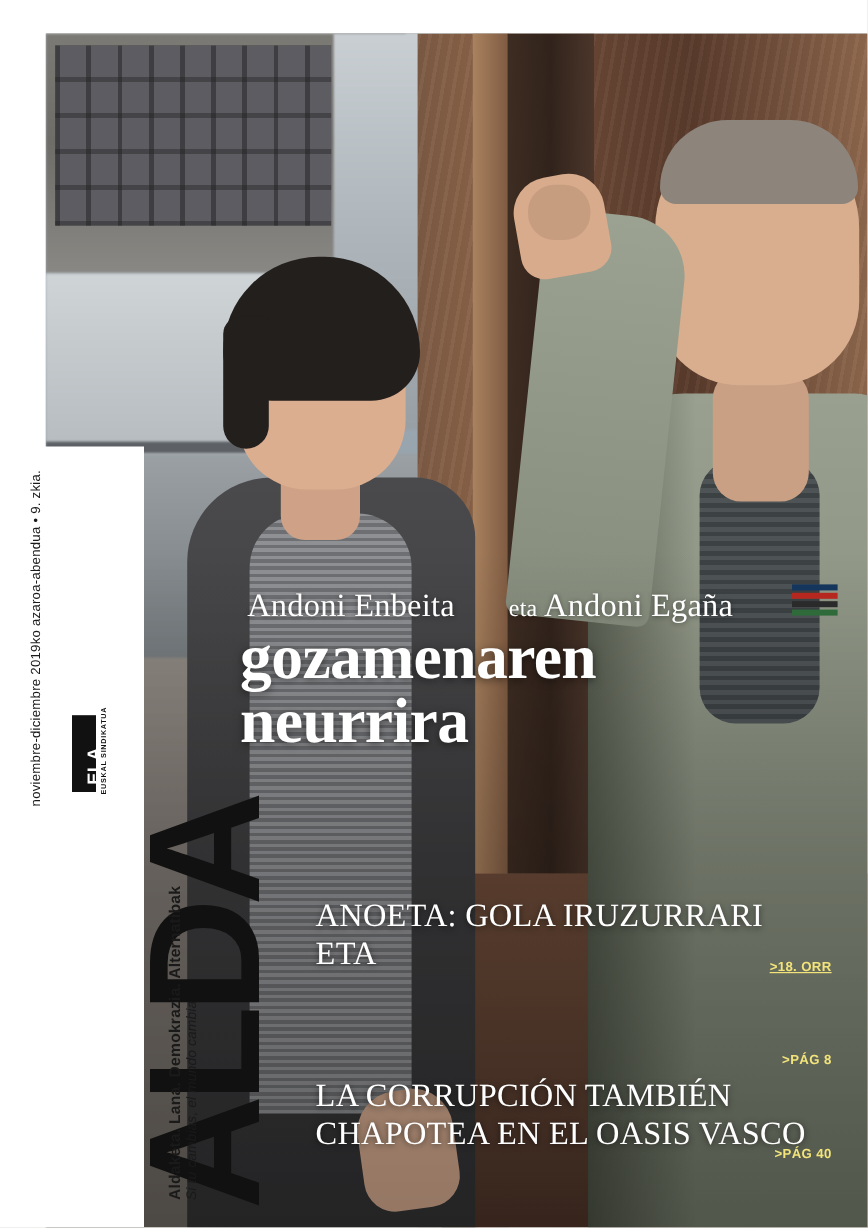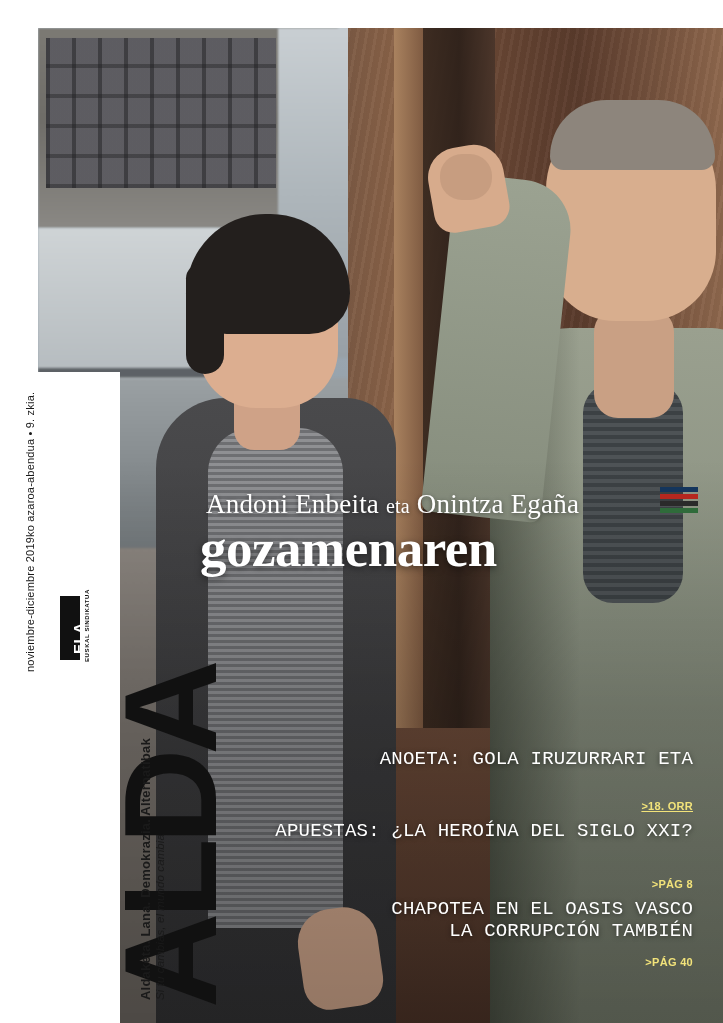--- a/index.html
+++ b/index.html
@@ -369,20 +369,21 @@
     top: 489px;
     color: #ffffff;
     font-family: "Liberation Serif", serif;
     font-size: 27px;
     letter-spacing: 0.2px;
     text-shadow: 0 1px 4px rgba(0,0,0,0.45);
     white-space: nowrap;
   }
   .kicker .small {
     font-size: 20px;
+    margin-left: 38px;
   }
 
   .headline {
     position: absolute;
     left: 200px;
     top: 522px;
     width: 470px;
     color: #ffffff;
     font-family: "Liberation Serif", serif;
     font-weight: 700;
@@ -391,24 +392,23 @@
     letter-spacing: -0.5px;
     text-shadow: 0 2px 7px rgba(0,0,0,0.5);
   }
   .headline .l2 { display:block; }
   .headline .l3 { display:block; }
 
   
   .teaser {
     position: absolute;
     right: 30px;
-    text-align: right;
     color: #ffffff;
-    font-family: Liberation Mono, monospace;
-    font-size: 19px;
+    font-family: Liberation Serif, serif;
+    font-size: 27px;
     line-height: 1.16;
     letter-spacing: 0.2px;
     text-shadow: 0 1px 5px rgba(0,0,0,0.55);
     width: 430px;
   }
   .teaser-1 { top: 748px; }
   .teaser-2 { top: 820px; }
   .teaser-3 { top: 898px; }
 
   .page-ref {
@@ -485,36 +485,36 @@
   <div class="flag">
     <i style="background:#14355c"></i>
     <i style="background:#b5271f"></i>
     <i style="background:#2a2a2a"></i>
     <i style="background:#2f6b3a"></i>
   </div>
 
   <div class="kicker">
     <span>Andoni Enbeita</span>
     <span class="small">eta</span>
-    <span>Onintza Egaña</span>
+    <span>Andoni Egaña</span>
   </div>
 
   <div class="headline">
     <span class="l2">gozamenaren</span>
+    <span class="l3">neurrira</span>
   </div>
 
   <div class="teaser teaser-1">
     <div>ANOETA: GOLA IRUZURRARI ETA</div>
   </div>
   <div class="page-ref ref-1">&gt;18. ORR</div>
 
   <div class="teaser teaser-2">
-    <div>APUESTAS: ¿LA HEROÍNA DEL SIGLO XXI?</div>
   </div>
   <div class="page-ref ref-2">&gt;PÁG 8</div>
 
   <div class="teaser teaser-3">
+    <div>LA CORRUPCIÓN TAMBIÉN</div>
     <div>CHAPOTEA EN EL OASIS VASCO</div>
-    <div>LA CORRUPCIÓN TAMBIÉN</div>
   </div>
   <div class="page-ref ref-3">&gt;PÁG 40</div>
 
 </div>
 
 </body></html>

